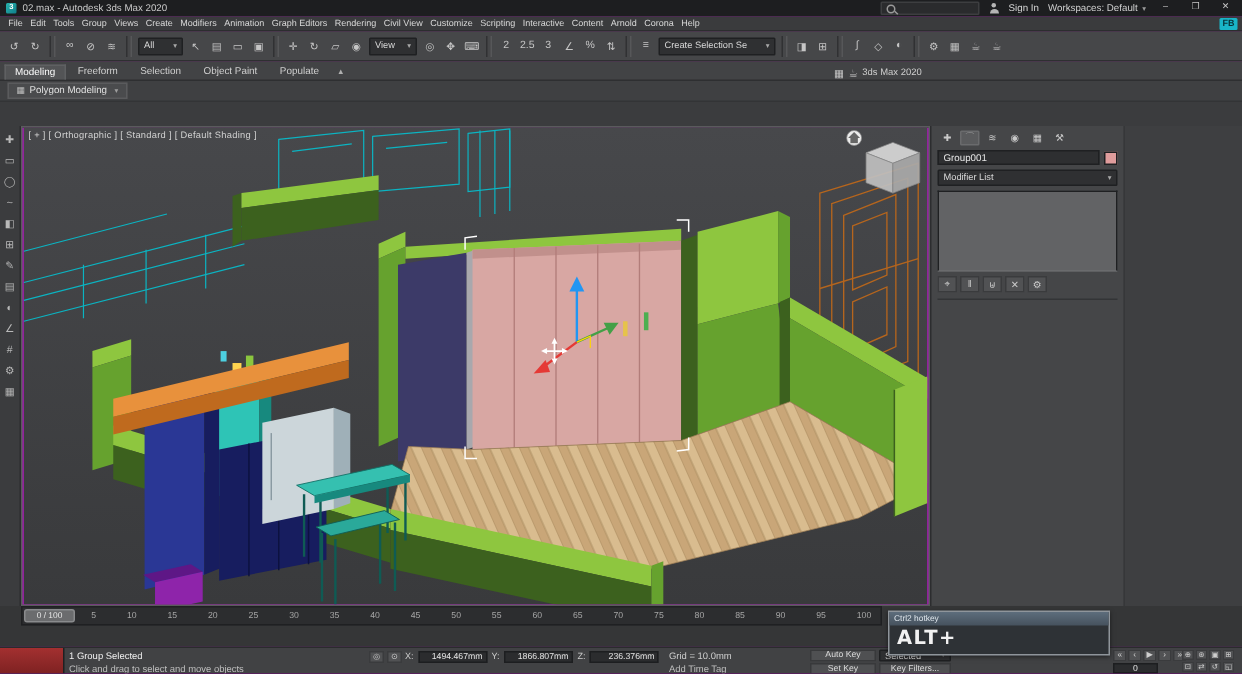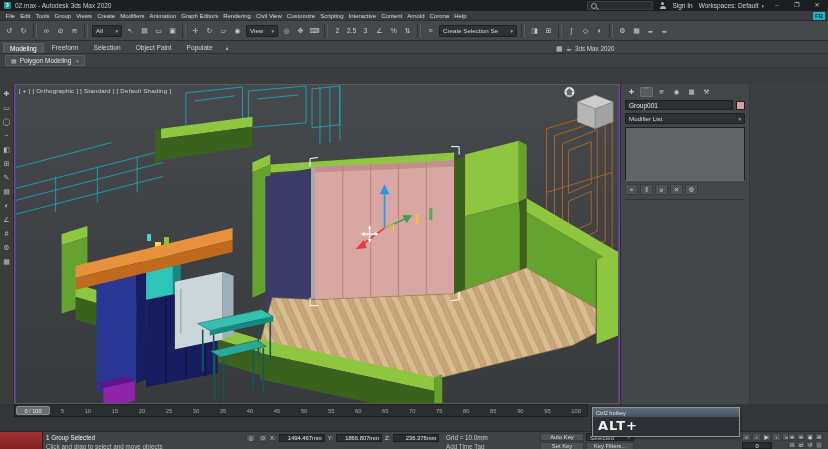--- a/index.html
+++ b/index.html
@@ -1,16 +1,16 @@
 <!DOCTYPE html>
 <html style="--viewport-bg-top: #47484b; --viewport-bg-bottom: #393a3c; --wall-bright: #8ec63f; --wall-mid: #66a22e; --wall-dark: #3c611e; --wardrobe-pink: #d8a7a3; --wardrobe-seam: #b27d7a; --wardrobe-shadow: #c1908c; --door-navy: #3c3a68; --frame-gray: #a8a8ad; --floor-light: #d9bc8f; --floor-dark: #c9a678; --floor-line: #a98b5f; --cabinet-blue: #2a3795; --cabinet-navy: #171d5f; --counter-teal: #2ec4b6; --counter-teal-dark: #17897e; --island-teal: #35c0b0; --fridge-gray: #ccd6da; --fridge-side: #9fb0b8; --countertop-orange: #e8913c; --countertop-orange-dark: #bf6a1e; --purple-box: #8e24aa; --purple-dark: #5e1786; --wire-cyan: #00c8d8; --wire-orange: #b5651d; --gizmo-x: #e53935; --gizmo-y: #43a047; --gizmo-z: #2196f3; --cube-top: #d8d8d8; --cube-left: #c0c0c0; --cube-right: #aaaaaa; --object-color: #e09c9c;"><head>
 <meta charset="utf-8">
 <style>
   html,body{margin:0;padding:0;background:#202020;}
-  #app{position:relative;width:828px;height:449px;background:#6d28d9;overflow:hidden;
+  #app{position:relative;width:828px;height:449px;background:#a21caf;overflow:hidden;
        font-family:"Liberation Sans","DejaVu Sans",sans-serif;color:#d4d4d4;}
   
   .titlebar{position:absolute;left:0;top:0;width:828px;height:11px;background:#1d1e20;
             display:flex;align-items:center;gap:4px;padding:0 4px;box-sizing:border-box;font-size:6.5px;}
   .app-icon{width:7px;height:7px;background:linear-gradient(135deg,#27b3ad,#0f7f8b);border-radius:1px;
             color:#fff;font-size:5px;line-height:7px;text-align:center;font-weight:bold;flex:0 0 auto;}
   .title-text{color:#c9c9c9;white-space:nowrap;}
   .tb-right{margin-left:auto;display:flex;align-items:center;gap:6px;}
   .search-box{display:flex;align-items:center;background:#2a2b2d;border:1px solid #3d3e40;height:7px;width:58px;
               padding:0 3px;border-radius:1px;}

